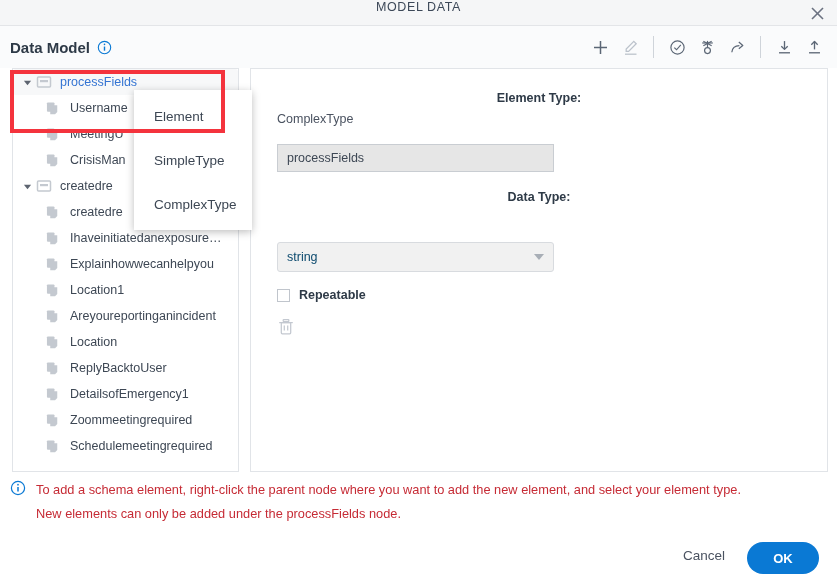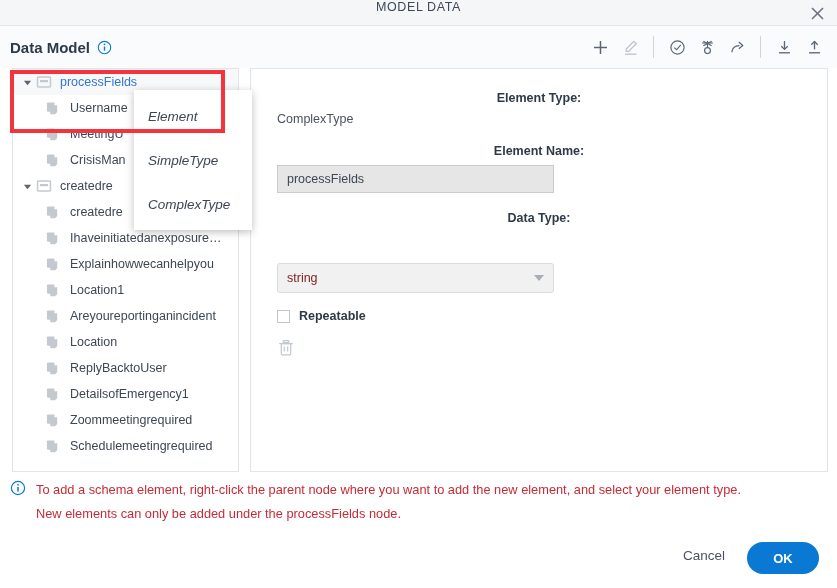--- a/index.html
+++ b/index.html
@@ -128,26 +128,25 @@
     left: 134px; top: 90px;
     width: 118px;
     background: #ffffff;
     box-shadow: 0 2px 8px rgba(0,0,0,.26);
     z-index: 40;
     padding: 4px 0;
   }
   .ctx-item {
     height: 44px;
     display: flex; align-items: center;
-    padding-left: 14px;
+    padding-left: 20px;
     font-size: 13.5px;
     color: #3d4754;
     cursor: pointer;
     white-space: nowrap;
-    font-style: italic;
   }
 
   
   .annot-box {
     position: absolute;
     left: 10px; top: 70px;
     width: 215px; height: 63px;
     border: 4px solid #f4333d;
     z-index: 60;
     pointer-events: none;
@@ -192,21 +191,21 @@
     margin-bottom: 16px;
   }
   .select-box {
     width: 277px; height: 30px;
     background: #f1f1f1;
     border: 1px solid #d8dbdf;
     border-radius: 3px;
     display: flex; align-items: center;
     padding: 0 9px;
     font-size: 12.5px;
-    color: #7f1d1d;
+    color: #0c4a6e;
     margin-top: 38px;
   }
   .select-caret {
     position: absolute; right: 10px; top: 50%;
     transform: translateY(-50%);
     width: 0; height: 0;
     border-left: 5px solid transparent;
     border-right: 5px solid transparent;
     border-top: 6px solid #a8aeb6;
   }
@@ -529,21 +528,20 @@
     <div class="ctx-item">SimpleType</div>
     <div class="ctx-item">ComplexType</div>
   </div>
 
   <div class="annot-box"></div>
 
   <div class="detail-panel">
     <div class="field-label">Element Type:</div>
     <div class="field-value">ComplexType</div>
 
-    <div class="field-label">Element Name:</div>
     <input class="text-input" type="text" value="processFields" style="">
 
     <div class="field-label">Data Type:</div>
     <div class="select-wrap">
       <div class="select-box">
         <span>string</span>
       </div>
       <span class="select-caret"></span>
     </div>
 

